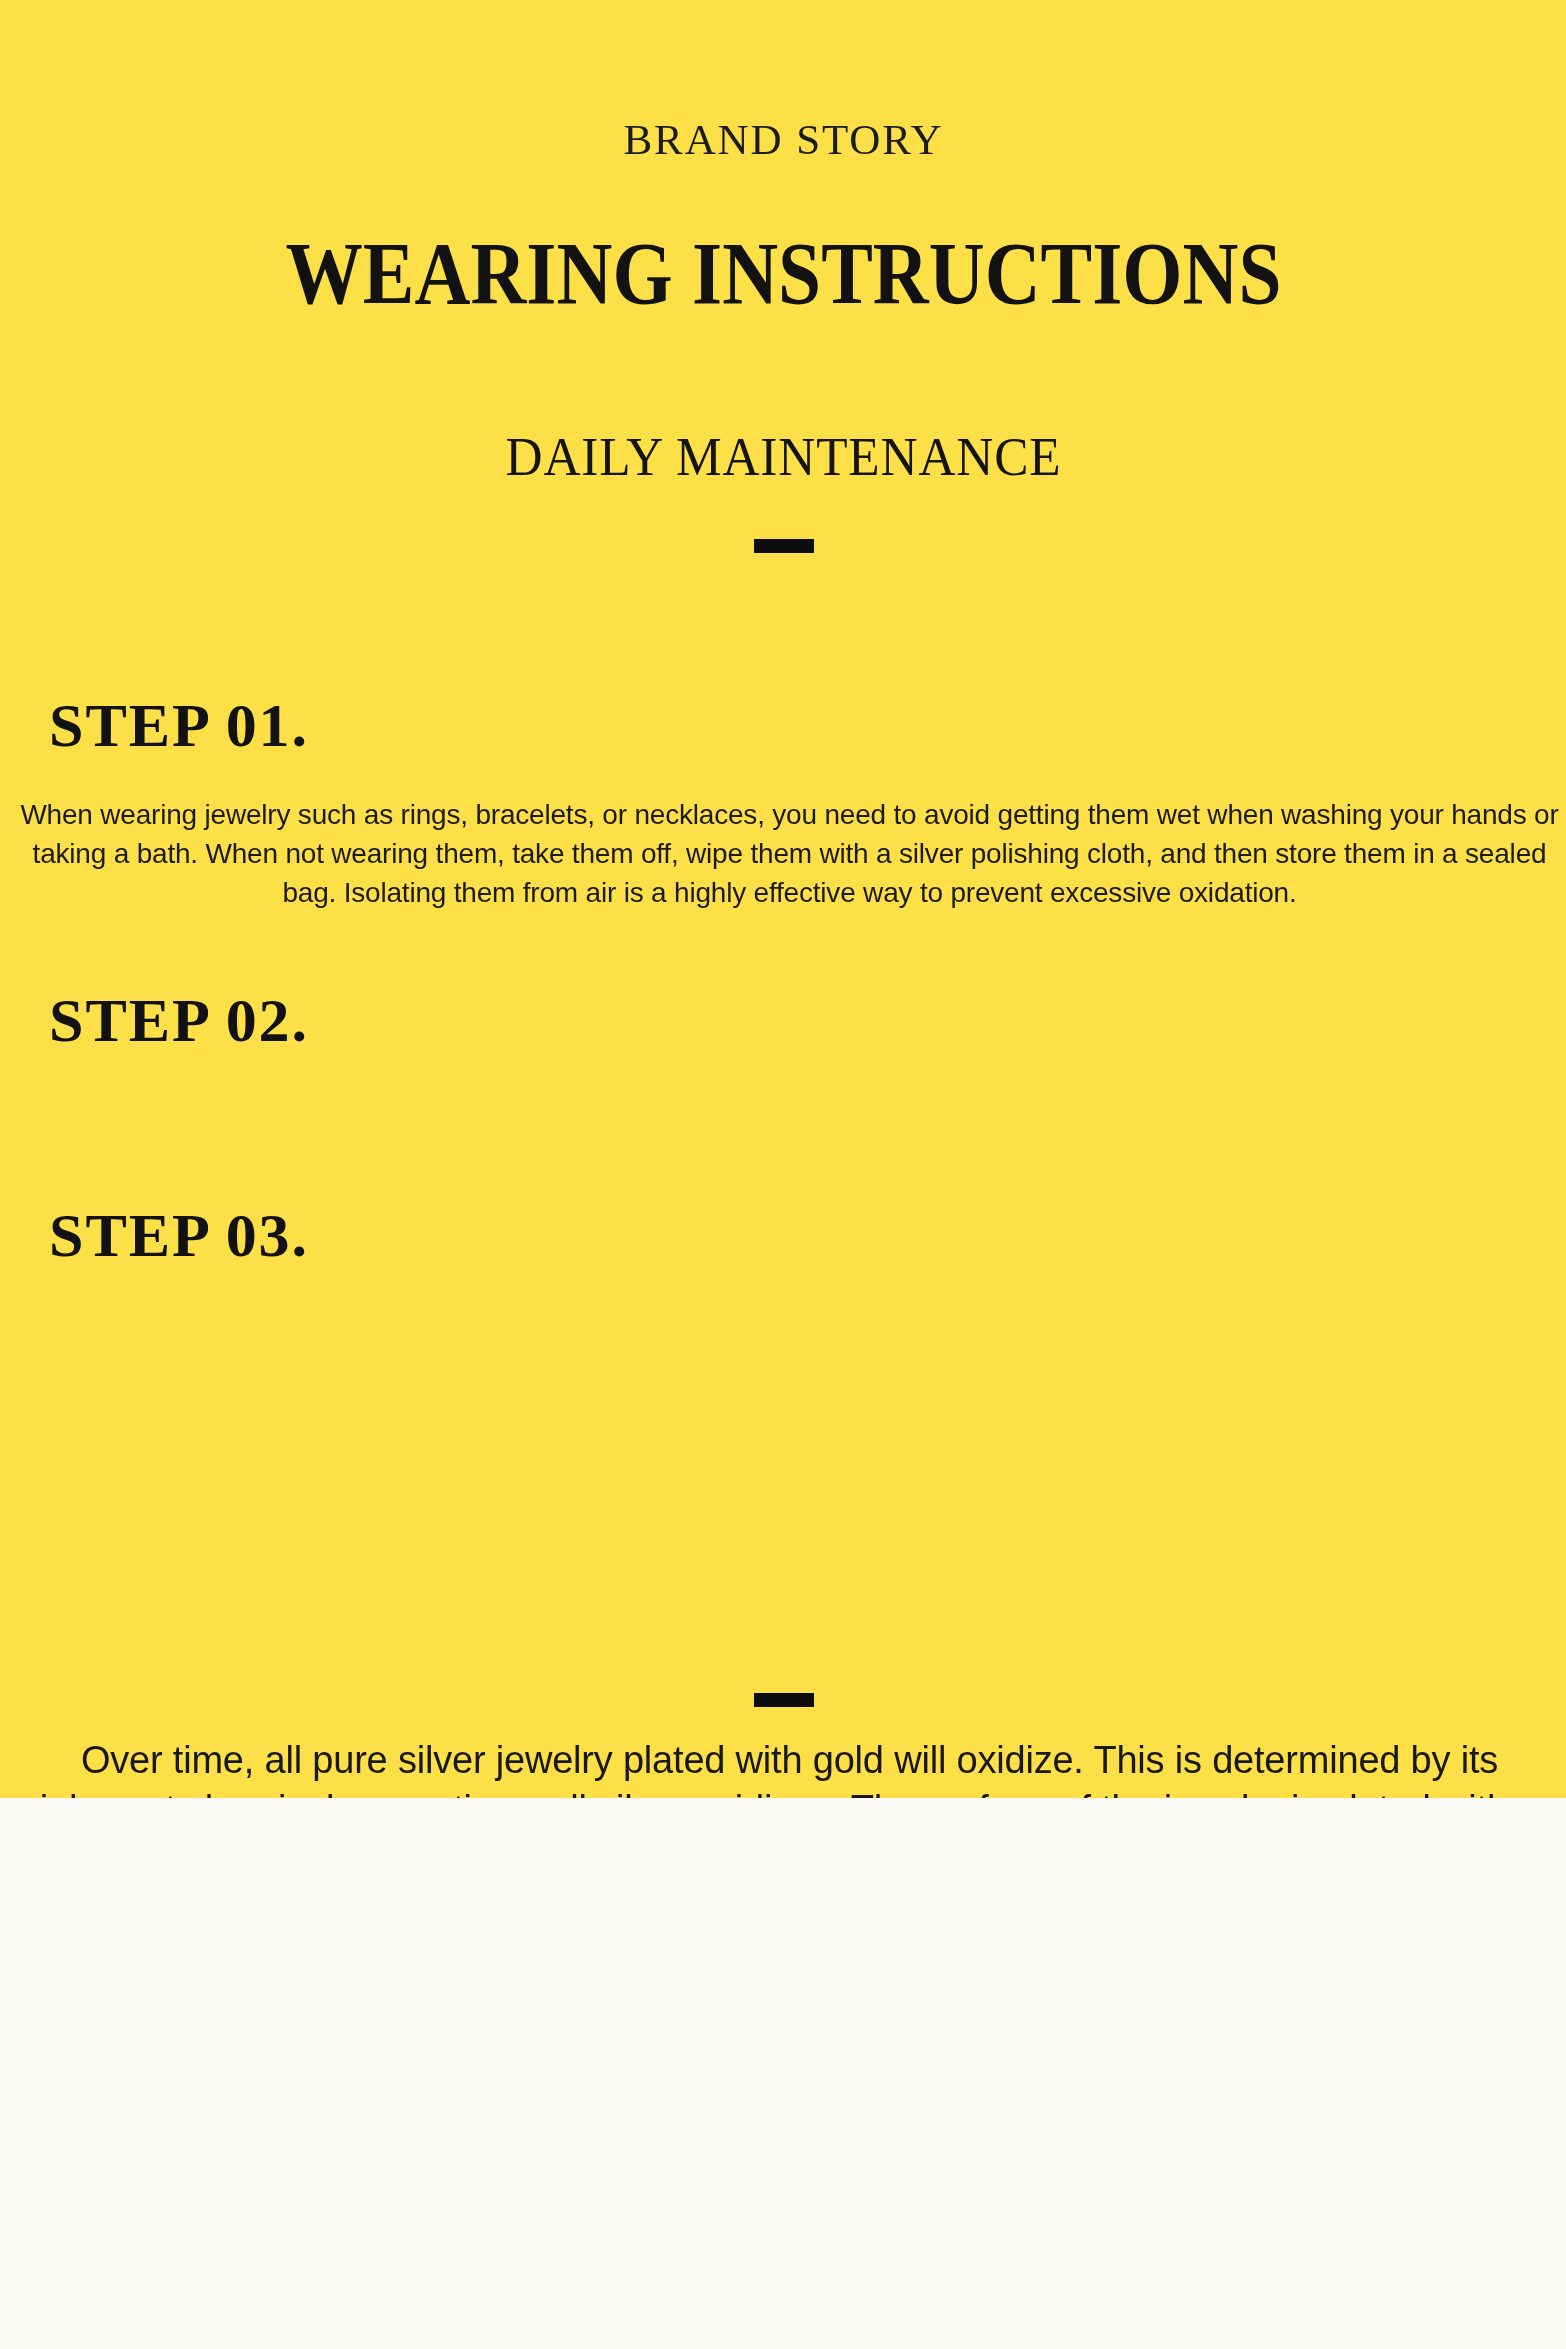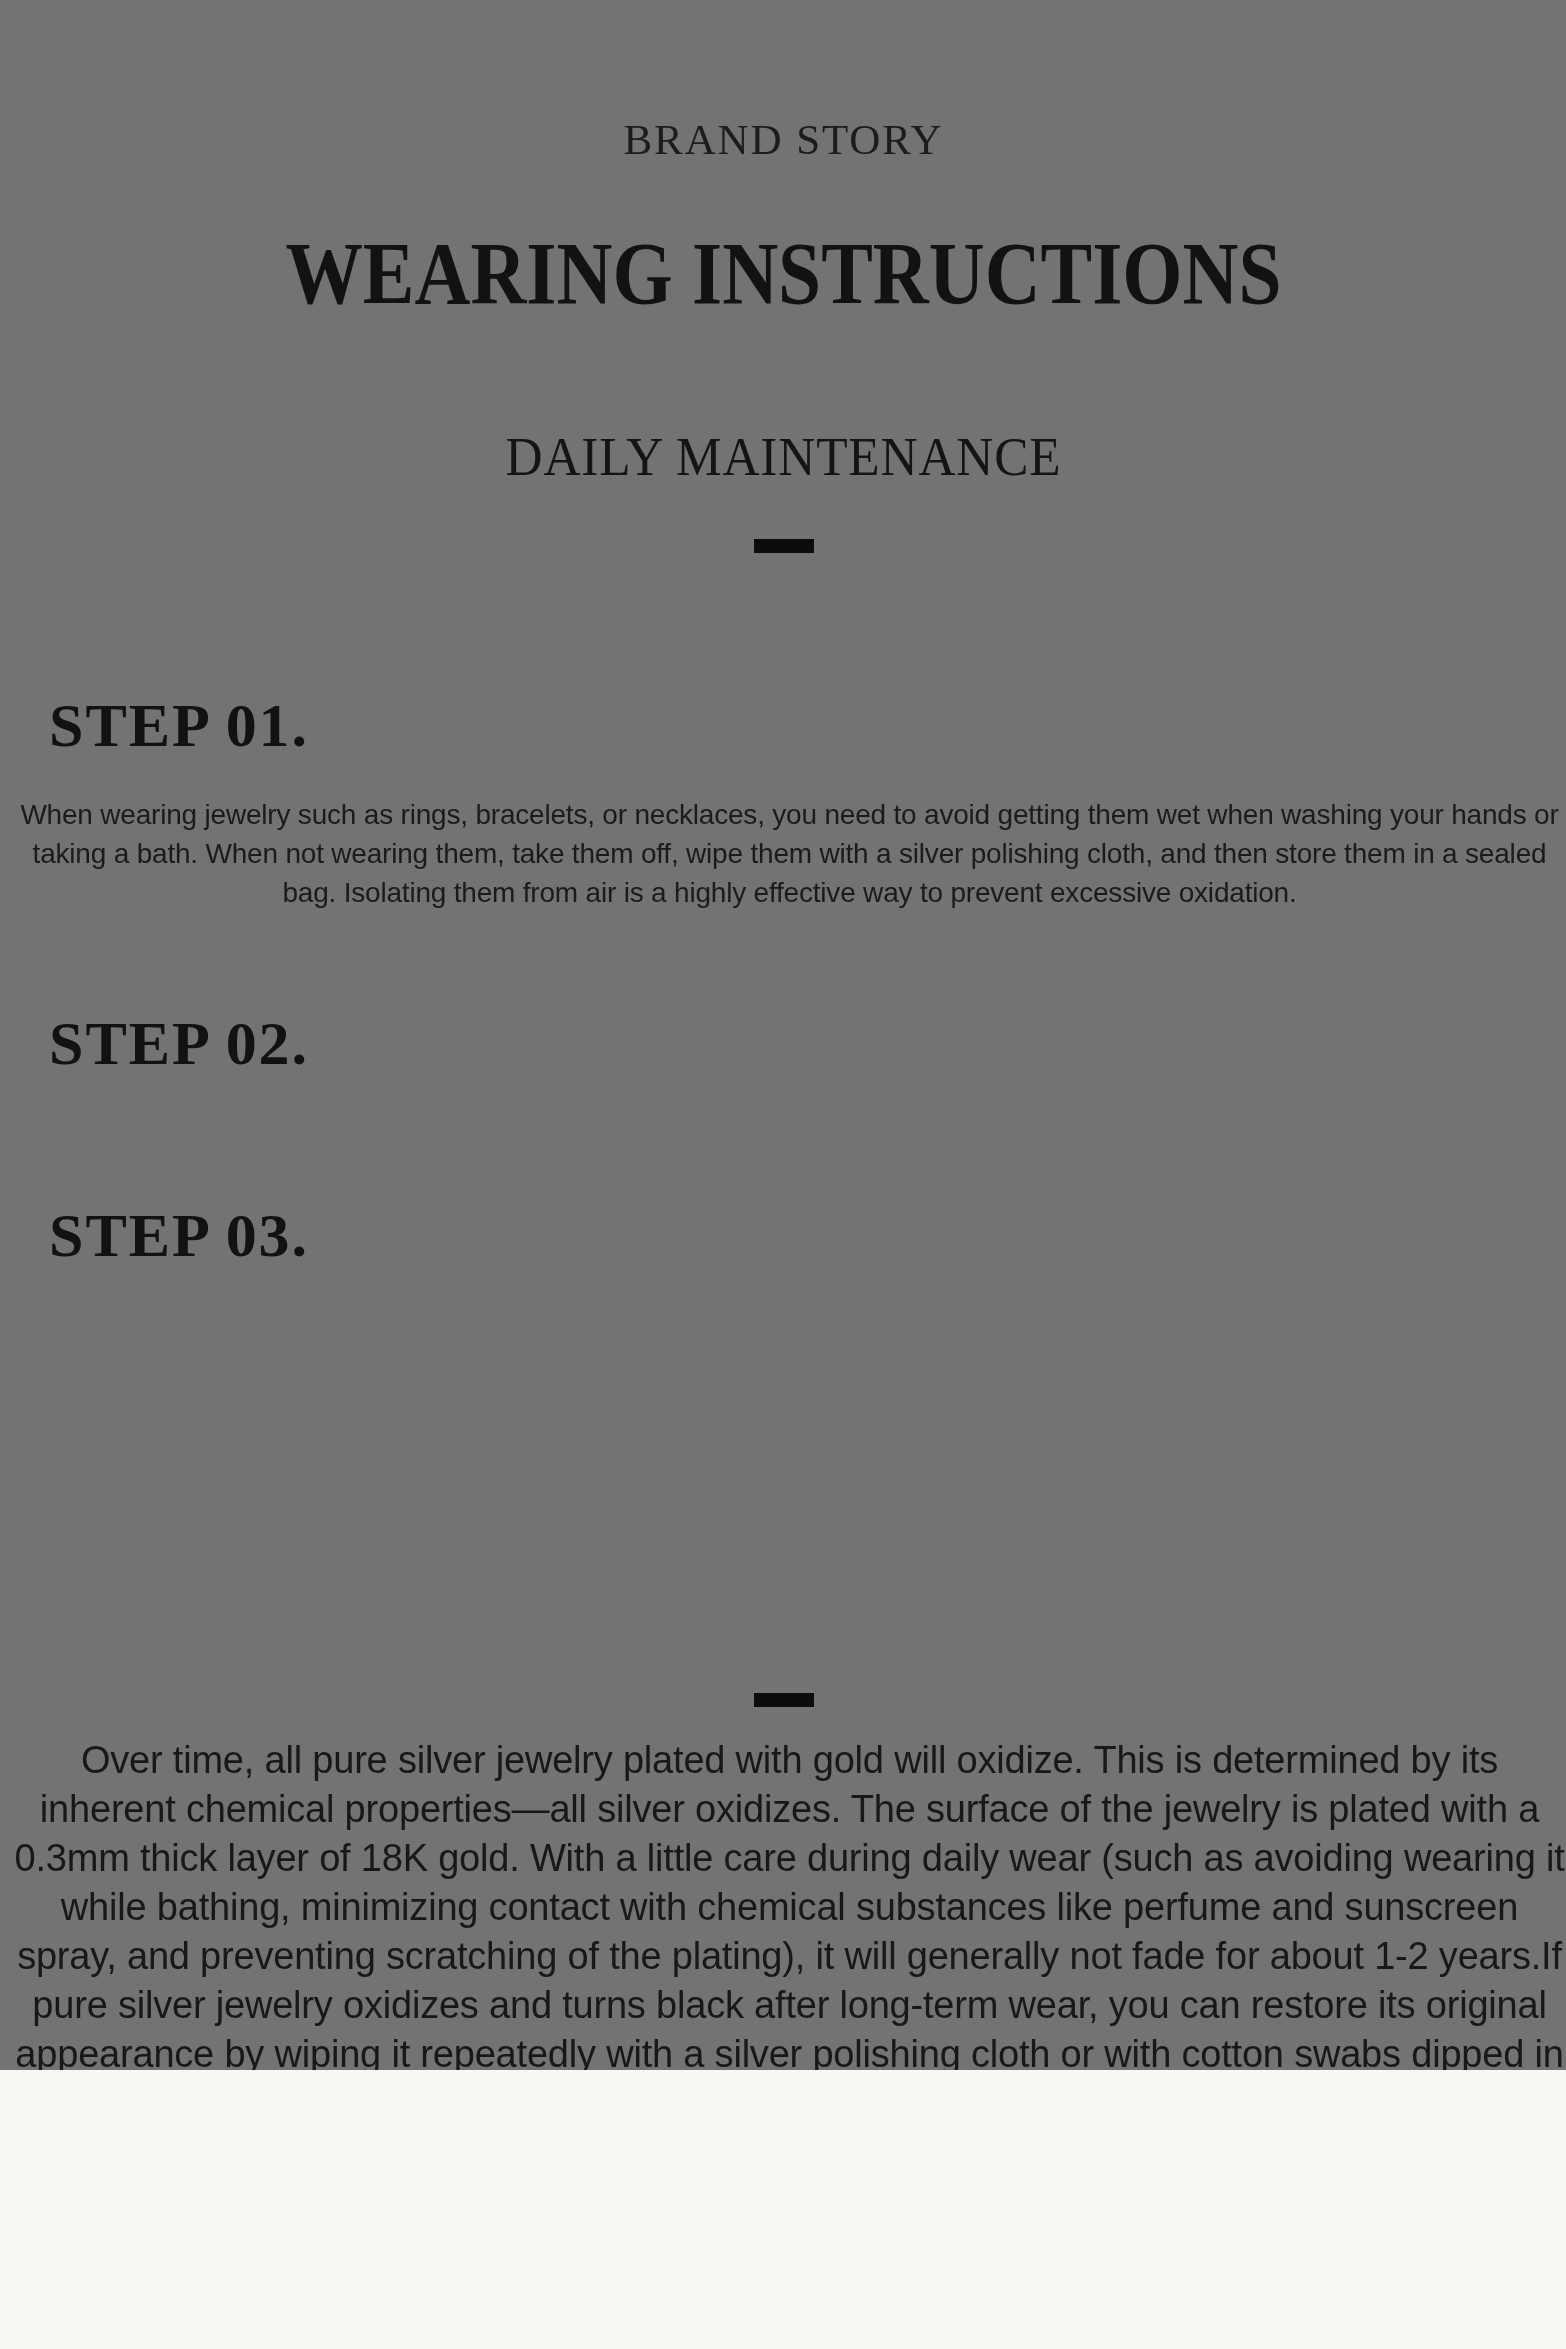--- a/index.html
+++ b/index.html
@@ -3,23 +3,23 @@
 <meta charset="utf-8">
 <style>
   html, body {
     margin: 0;
     padding: 0;
     background: #f9f8f4;
   }
   .page {
     position: relative;
     width: 1567px;
-    height: 2070px;
+    height: 1798px;
     margin: 0 auto;
-    background: #737373;
+    background: #fde047;
     color: #161616;
     font-family: "Liberation Sans", sans-serif;
     overflow: hidden;
   }
   .centered {
     position: absolute;
     left: 0;
     width: 100%;
     text-align: center;
   }
@@ -81,21 +81,21 @@
     margin: 0;
     font-family: "Liberation Serif", serif;
     font-size: 62px;
     line-height: 1;
     font-weight: bold;
     letter-spacing: 1.9px;
     color: #121212;
     white-space: nowrap;
   }
   .step-1-label { top: 694px; }
-  .step-2-label { top: 1012px; }
+  .step-2-label { top: 989px; }
   .step-3-label { top: 1204px; }
   .body-text {
     position: absolute;
     left: 50%;
     transform: translateX(-50%);
     margin: 6px;
     text-align: center;
     font-size: 28px;
     letter-spacing: -0.2px;
     color: #1b1b1b;

